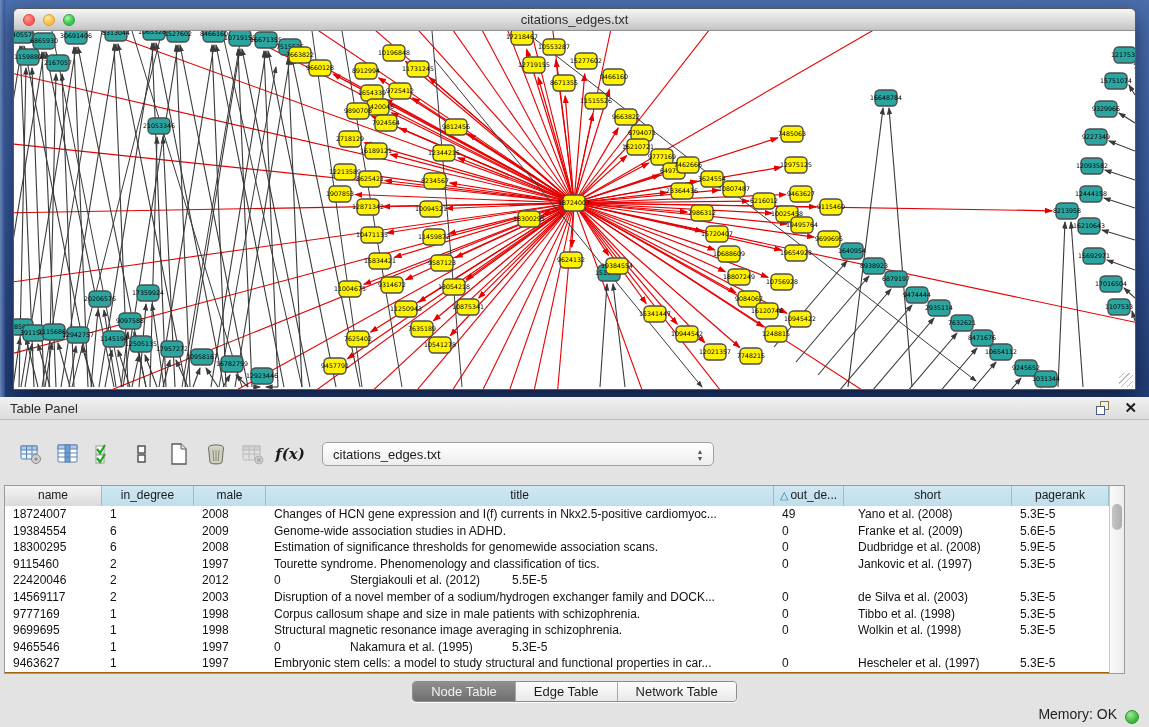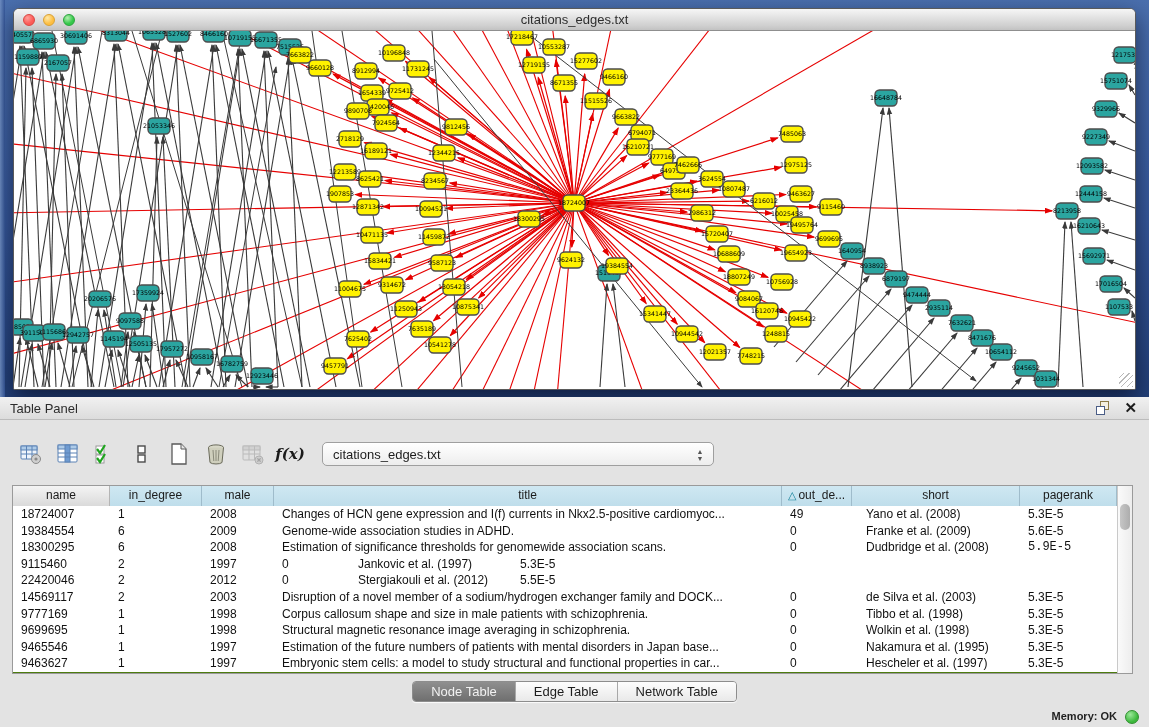--- a/index.html
+++ b/index.html
@@ -45,22 +45,22 @@
   .tool-btn svg { display:block; }
   .fx { font-family:"DejaVu Serif", serif; font-style:italic; font-weight:bold;
     font-size:15px; color:#1a1a1a; }
   .combo { margin-left:10px; width:392px; height:24px; border:1px solid #9f9f9f; border-radius:5px;
     background:linear-gradient(180deg,#ffffff,#ededed); display:flex; align-items:center;
     font-size:13px; color:#1c1c1c; padding-left:10px; position:relative; box-shadow:inset 0 1px 1px rgba(255,255,255,.8); }
   .combo .stepper { position:absolute; right:8px; top:3px; width:10px; height:18px;
     display:flex; flex-direction:column; align-items:center; justify-content:center; color:#555; }
   .combo .stepper span { font-size:7px; line-height:7px; }
 
-  .table-outer { position:absolute; left:12px; top:88px; width:1121px; height:189px;
-    border:1px solid #9a9a9a; background:#4d7c0f; display:flex; }
+  .table-outer { position:absolute; left:4px; top:88px; width:1121px; height:189px;
+    border:1px solid #9a9a9a; background:#a16207; display:flex; }
   .grid { flex:1; overflow:hidden; }
   .hdr-row { display:flex; height:20px; border-bottom:1px solid #8fa6b0; }
   .hdr-cell { height:20px; line-height:19px; text-align:center; font-size:12px; color:#1b1b1b;
     background:linear-gradient(180deg,#cfe8f2,#bfdeeb); border-right:1px solid #9fbccb;
     overflow:hidden; white-space:nowrap; flex:0 0 auto; }
   .hdr-cell.first { background:linear-gradient(180deg,#f4f4f4,#dadada); border-right:1px solid #b5b5b5; }
   .hdr-cell.grow { flex:1 1 auto; }
   .sort-glyph { color:#17839b; font-size:11px; margin-right:2px; }
   .data-row { display:flex; height:16.6px; background:#fff; }
   .cell { font-size:12px; color:#111; line-height:16.6px; white-space:nowrap; overflow:hidden;
@@ -74,21 +74,21 @@
 
   .tabs { position:absolute; left:0; top:284px; width:100%; display:flex; justify-content:center; }
   .seg { display:flex; height:21px; border:1px solid #8d8d8d; border-radius:4px; overflow:hidden;
     box-shadow:0 1px 1px rgba(255,255,255,.9); }
   .seg-btn { padding:0 18px; font-size:13px; line-height:20px; color:#1d1d1d;
     background:linear-gradient(180deg,#fdfdfd,#e9e9e9); border-right:1px solid #a8a8a8; cursor:pointer; }
   .seg-btn:last-child { border-right:none;text-align:center; }
   .seg-btn.active { background:linear-gradient(180deg,#8f8f8f,#6f6f6f); color:#f2f2f2; }
 
   .statusbar { position:absolute; left:0; bottom:0; width:100%; height:24px; }
-  .memory { position:absolute; right:32px; bottom:5px; font-size:11px; color:#1f1f1f;font-weight:bold; }
+  .memory { position:absolute; right:32px; bottom:5px; font-size:14px; color:#1f1f1f; }
   .mem-dot { position:absolute; right:10px; bottom:3px; width:14px; height:14px; border-radius:50%;
     background:radial-gradient(circle at 35% 30%,#9ce89a,#3cb83c 65%); border:1px solid #2f8f2f; }
 </style>
 </head>
 <body>
 
 <div class="desktop">
   <div class="graph-window">
     <div class="titlebar">
       <span class="traffic t-red"></span>
@@ -927,26 +927,27 @@
           <span class="cell short-col" style="width: 168px;">Franke et al. (2009)</span>
           <span class="cell" style="width: 97px;">5.6E-5</span>
         </div>
         <div class="data-row">
           <span class="cell" style="width: 97px;">18300295</span>
           <span class="cell" style="width: 92px;">6</span>
           <span class="cell" style="width: 72px;">2008</span>
           <span class="cell grow" style="width: 488px;">Estimation of significance thresholds for genomewide association scans.</span>
           <span class="cell" style="width: 70px;">0</span>
           <span class="cell short-col" style="width: 168px;">Dudbridge et al. (2008)</span>
-          <span class="cell" style="width: 97px; font-family: Liberation Mono, monospace;">5.9E-5</span>
+          <span class="cell" style="width: 97px;">5.9E-5</span>
         </div>
         <div class="data-row">
           <span class="cell" style="width: 97px;">9115460</span>
           <span class="cell" style="width: 92px;">2</span>
           <span class="cell" style="width: 72px;">1997</span>
+          <span class="cell grow" style="width: 488px;">Tourette syndrome. Phenomenology and classification of tics.</span>
           <span class="cell" style="width: 70px;">0</span>
           <span class="cell short-col" style="width: 168px;">Jankovic et al. (1997)</span>
           <span class="cell" style="width: 97px;">5.3E-5</span>
         </div>
         <div class="data-row">
           <span class="cell" style="width: 97px;">22420046</span>
           <span class="cell" style="width: 92px;">2</span>
           <span class="cell" style="width: 72px;">2012</span>
           <span class="cell" style="width: 70px;">0</span>
           <span class="cell short-col" style="width: 168px;">Stergiakouli et al. (2012)</span>
@@ -976,21 +977,20 @@
           <span class="cell" style="width: 72px;">1998</span>
           <span class="cell grow" style="width: 488px;">Structural magnetic resonance image averaging in schizophrenia.</span>
           <span class="cell" style="width: 70px;">0</span>
           <span class="cell short-col" style="width: 168px;">Wolkin et al. (1998)</span>
           <span class="cell" style="width: 97px;">5.3E-5</span>
         </div>
         <div class="data-row">
           <span class="cell" style="width: 97px;">9465546</span>
           <span class="cell" style="width: 92px;">1</span>
           <span class="cell" style="width: 72px;">1997</span>
-          <span class="cell grow" style="width: 488px;">Estimation of the future numbers of patients with mental disorders in Japan base...</span>
           <span class="cell" style="width: 70px;">0</span>
           <span class="cell short-col" style="width: 168px;">Nakamura et al. (1995)</span>
           <span class="cell" style="width: 97px;">5.3E-5</span>
         </div>
         <div class="data-row">
           <span class="cell" style="width: 97px;">9463627</span>
           <span class="cell" style="width: 92px;">1</span>
           <span class="cell" style="width: 72px;">1997</span>
           <span class="cell grow" style="width: 488px;">Embryonic stem cells: a model to study structural and functional properties in car...</span>
           <span class="cell" style="width: 70px;">0</span>

